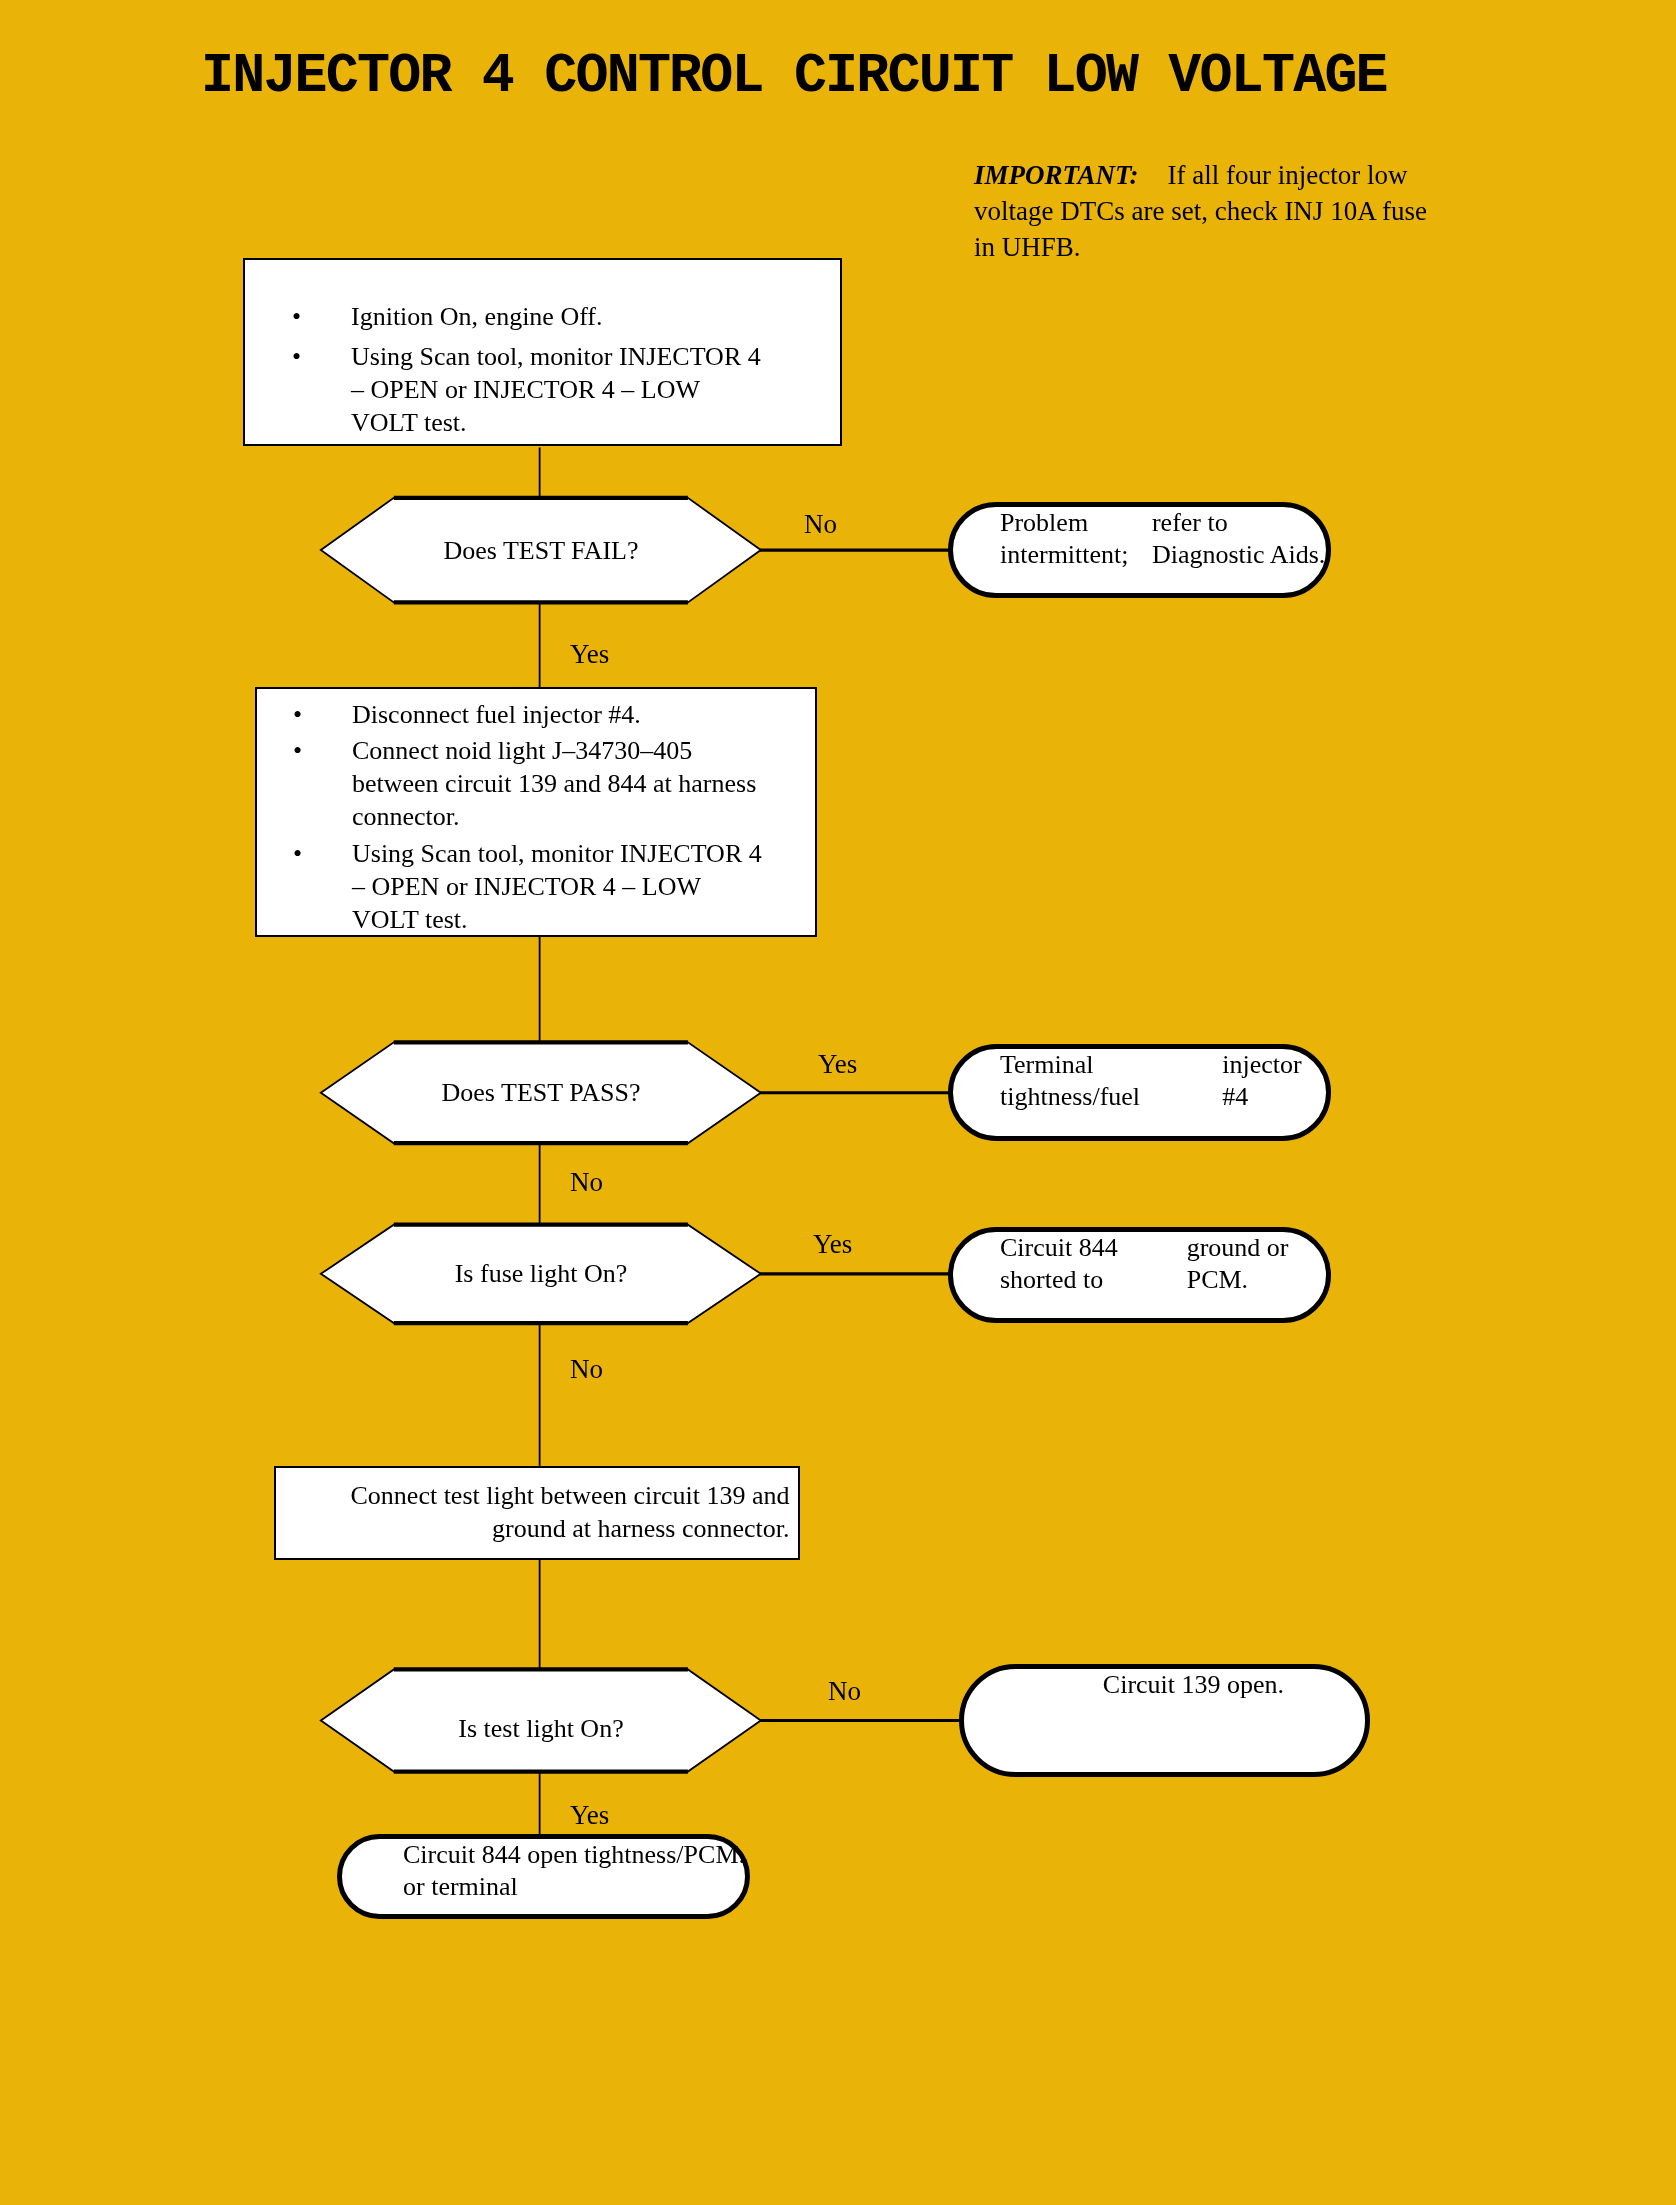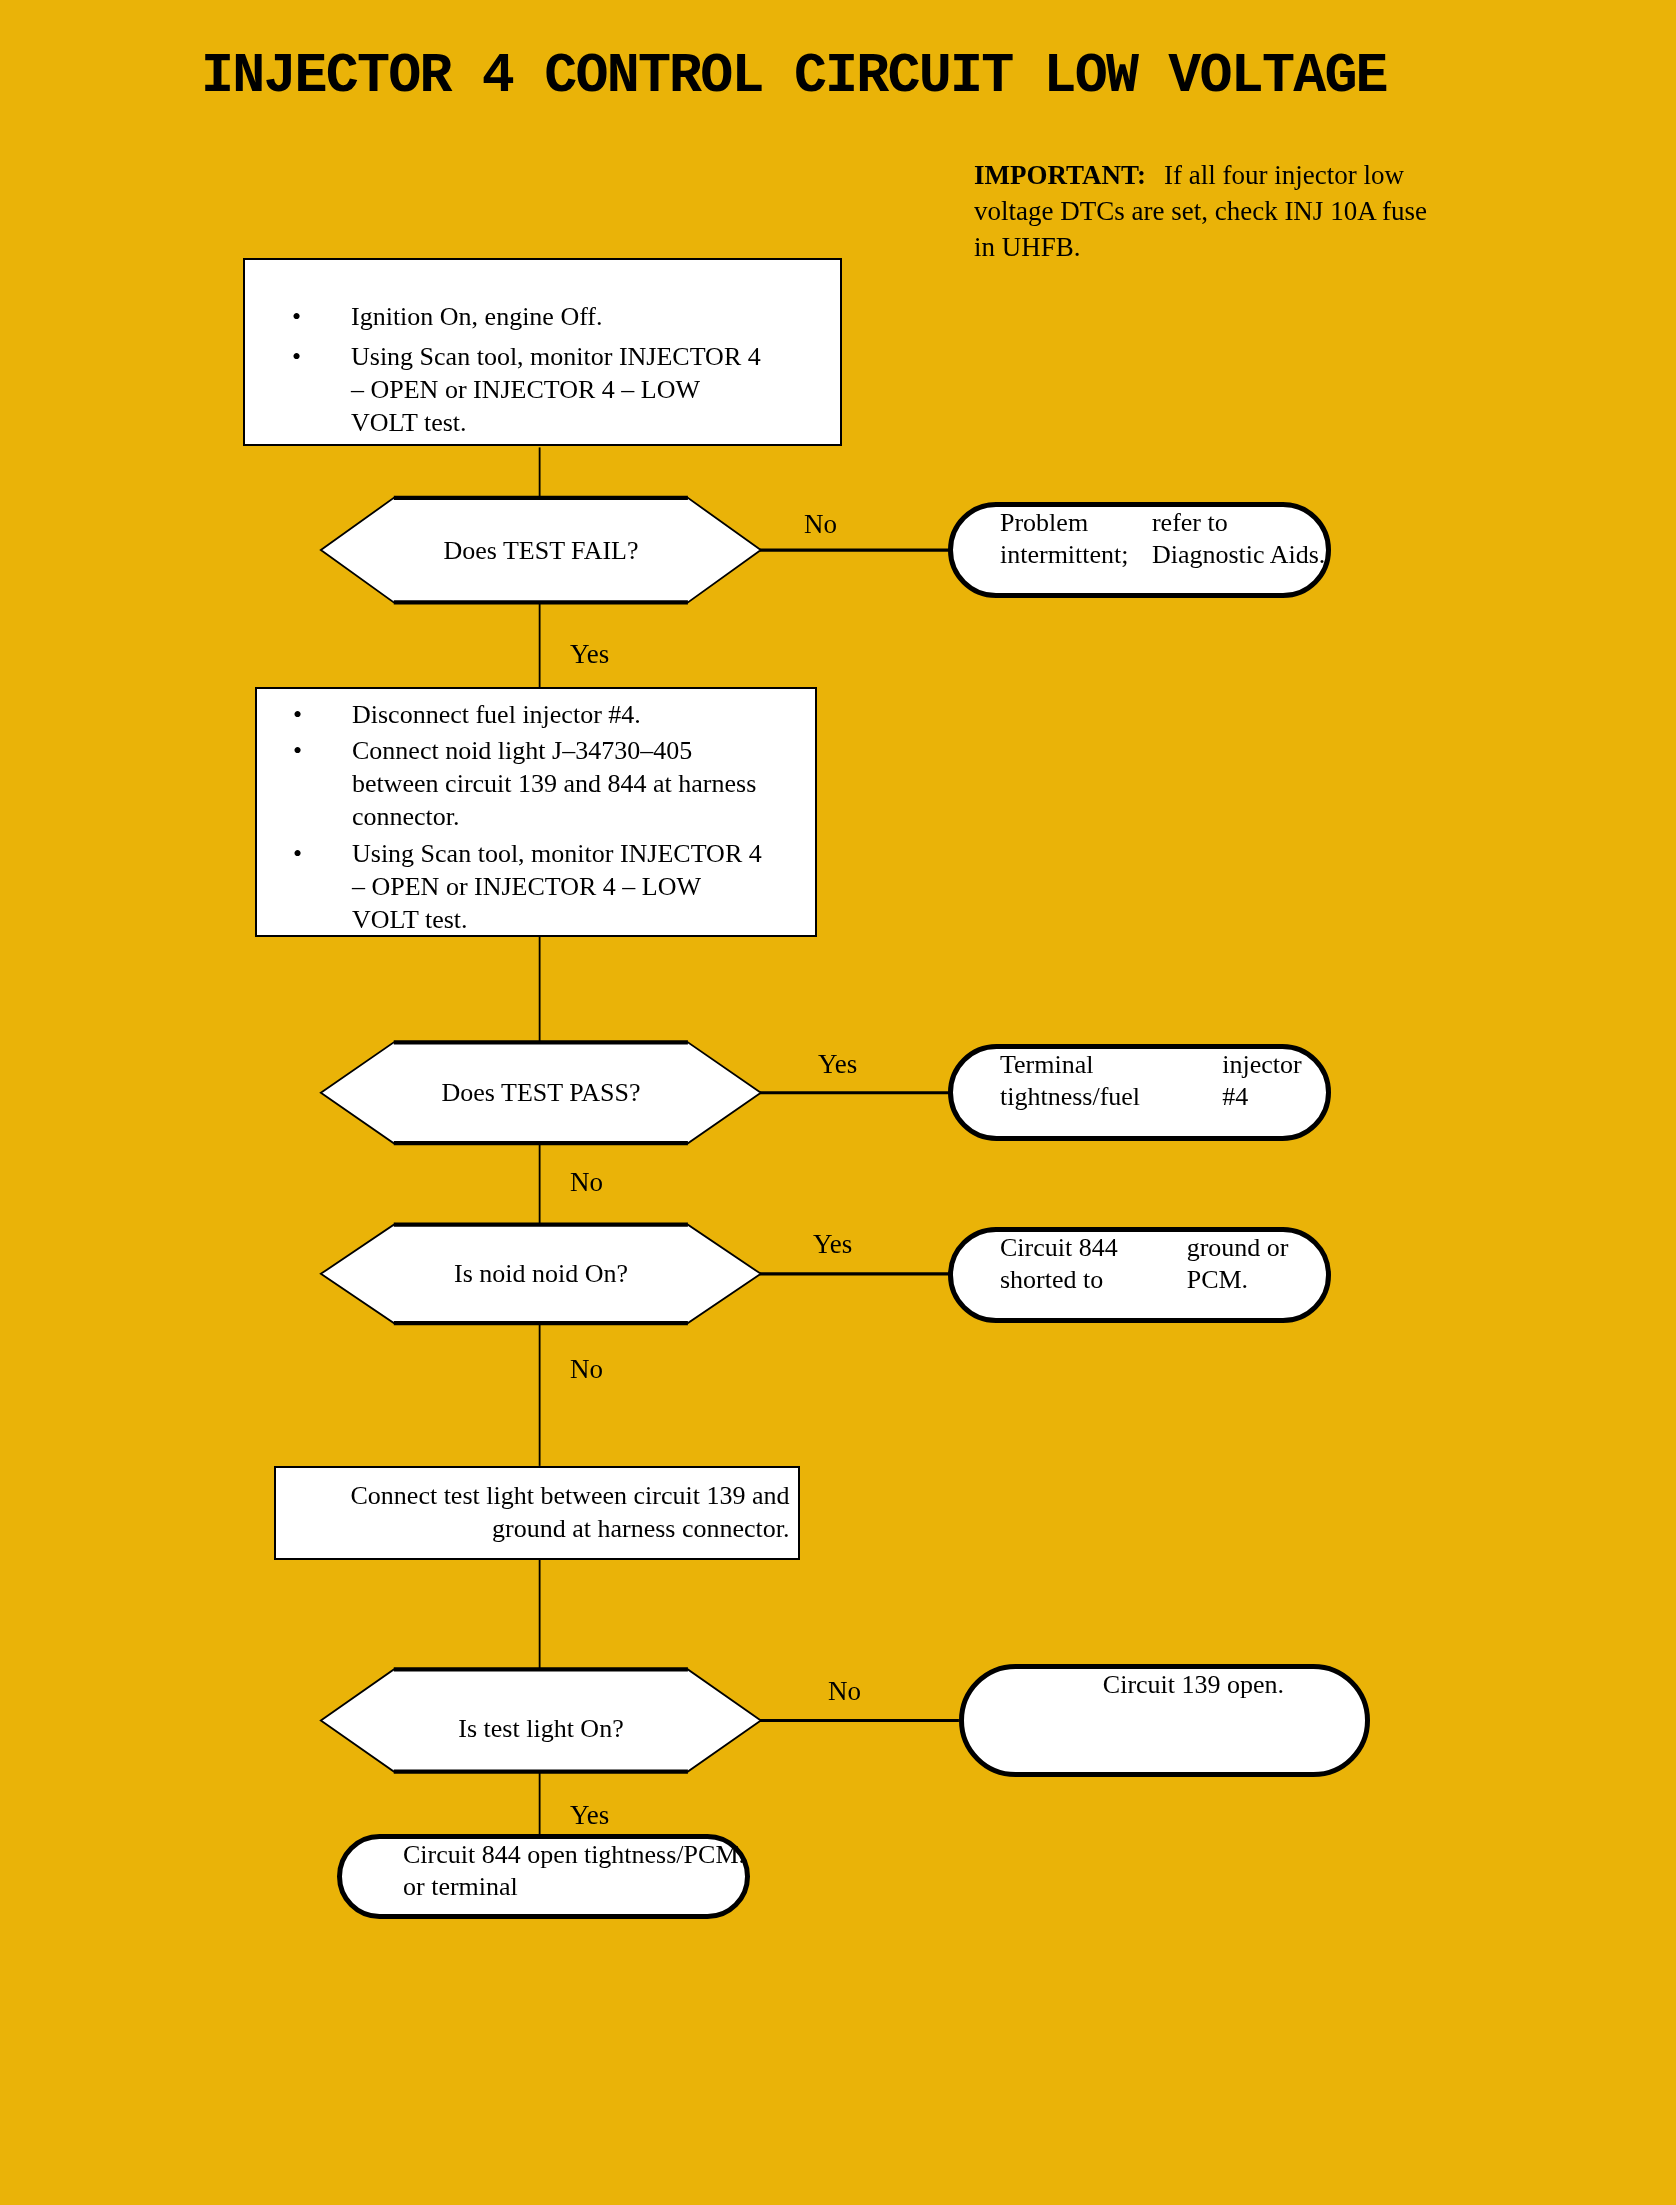--- a/index.html
+++ b/index.html
@@ -3,21 +3,21 @@
 <meta charset="utf-8">
 <style>
   html,body{margin:0;padding:0;background:#ffffff;}
   .page{position:relative;width:1676px;height:2205px;background:#eab308;color:#000;
         font-family:"Liberation Serif", serif;overflow:hidden;}
   .title{position:absolute;left:201px;top:47px;margin:0;
          font-family:"Liberation Mono", monospace;font-weight:700;
          font-size:55px;line-height:1.1;letter-spacing:-1.8px;white-space:nowrap;}
   .important{position:absolute;left:974px;top:157px;width:462px;
              font-size:27px;line-height:36px;}
-  .imp-label{font-weight:700;margin-right:18px;}
+  .imp-label{font-weight:700;margin-right:29px;font-style:italic;}
   .wires{position:absolute;left:0;top:0;width:1676px;height:2205px;}
   .wires line,.wires polygon{stroke:#000;}
   .pbox{position:absolute;border:2.4px solid #000;background:#fff;box-sizing:border-box;
         font-size:26px;line-height:33px;}
   .brow{display:flex;margin-bottom:7.3px;}
   .bdot{flex:0 0 59px;text-align:left;}
   .btxt{flex:1 1 auto;}
   .stadium{position:absolute;border:5.5px solid #000;background:#fff;box-sizing:border-box;
            display:flex;flex-direction:row;justify-content:center;align-items:flex-start;
            font-size:26px;line-height:32px;}
@@ -130,21 +130,21 @@
 
   <div class="elabel" style="left:818px;top:1049px;">Yes</div>
 
   <div class="stadium" style="left:948px;top:1044px;width:383px;height:97px;border-radius:49px;padding-left:47px;">
     <div>Terminal tightness/fuel</div>
     <div>injector #4</div>
   </div>
 
   <div class="elabel" style="left:570px;top:1167px;">No</div>
 
-  <div class="hexlabel" style="left:321px;top:1225px;width:440px;height:98px;">Is noid noid On?</div>
+  <div class="hexlabel" style="left:321px;top:1225px;width:440px;height:98px;">Is fuse light On?</div>
 
   <div class="elabel" style="left:813px;top:1229px;">Yes</div>
 
   <div class="stadium" style="left:948px;top:1227px;width:383px;height:96px;border-radius:49px;padding-left:47px;">
     <div>Circuit 844 shorted to</div>
     <div>ground or PCM.</div>
   </div>
 
   <div class="elabel" style="left:570px;top:1354px;">No</div>
 

